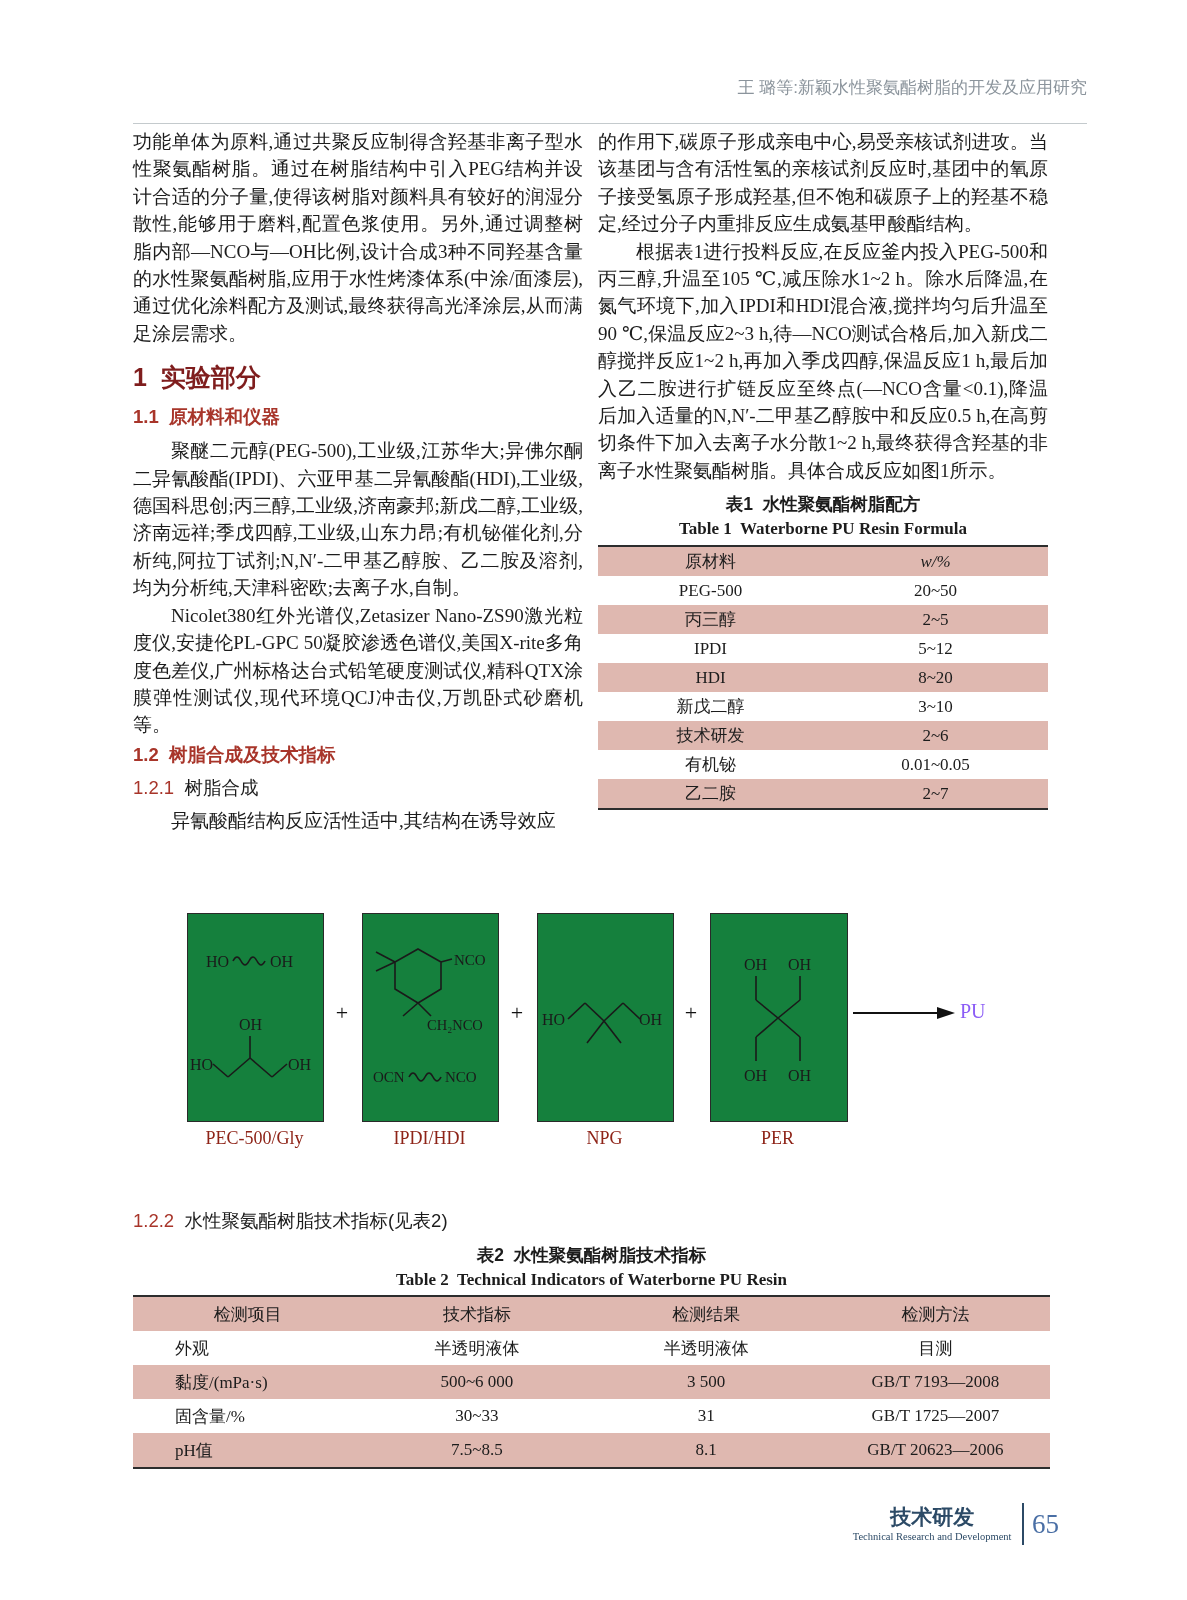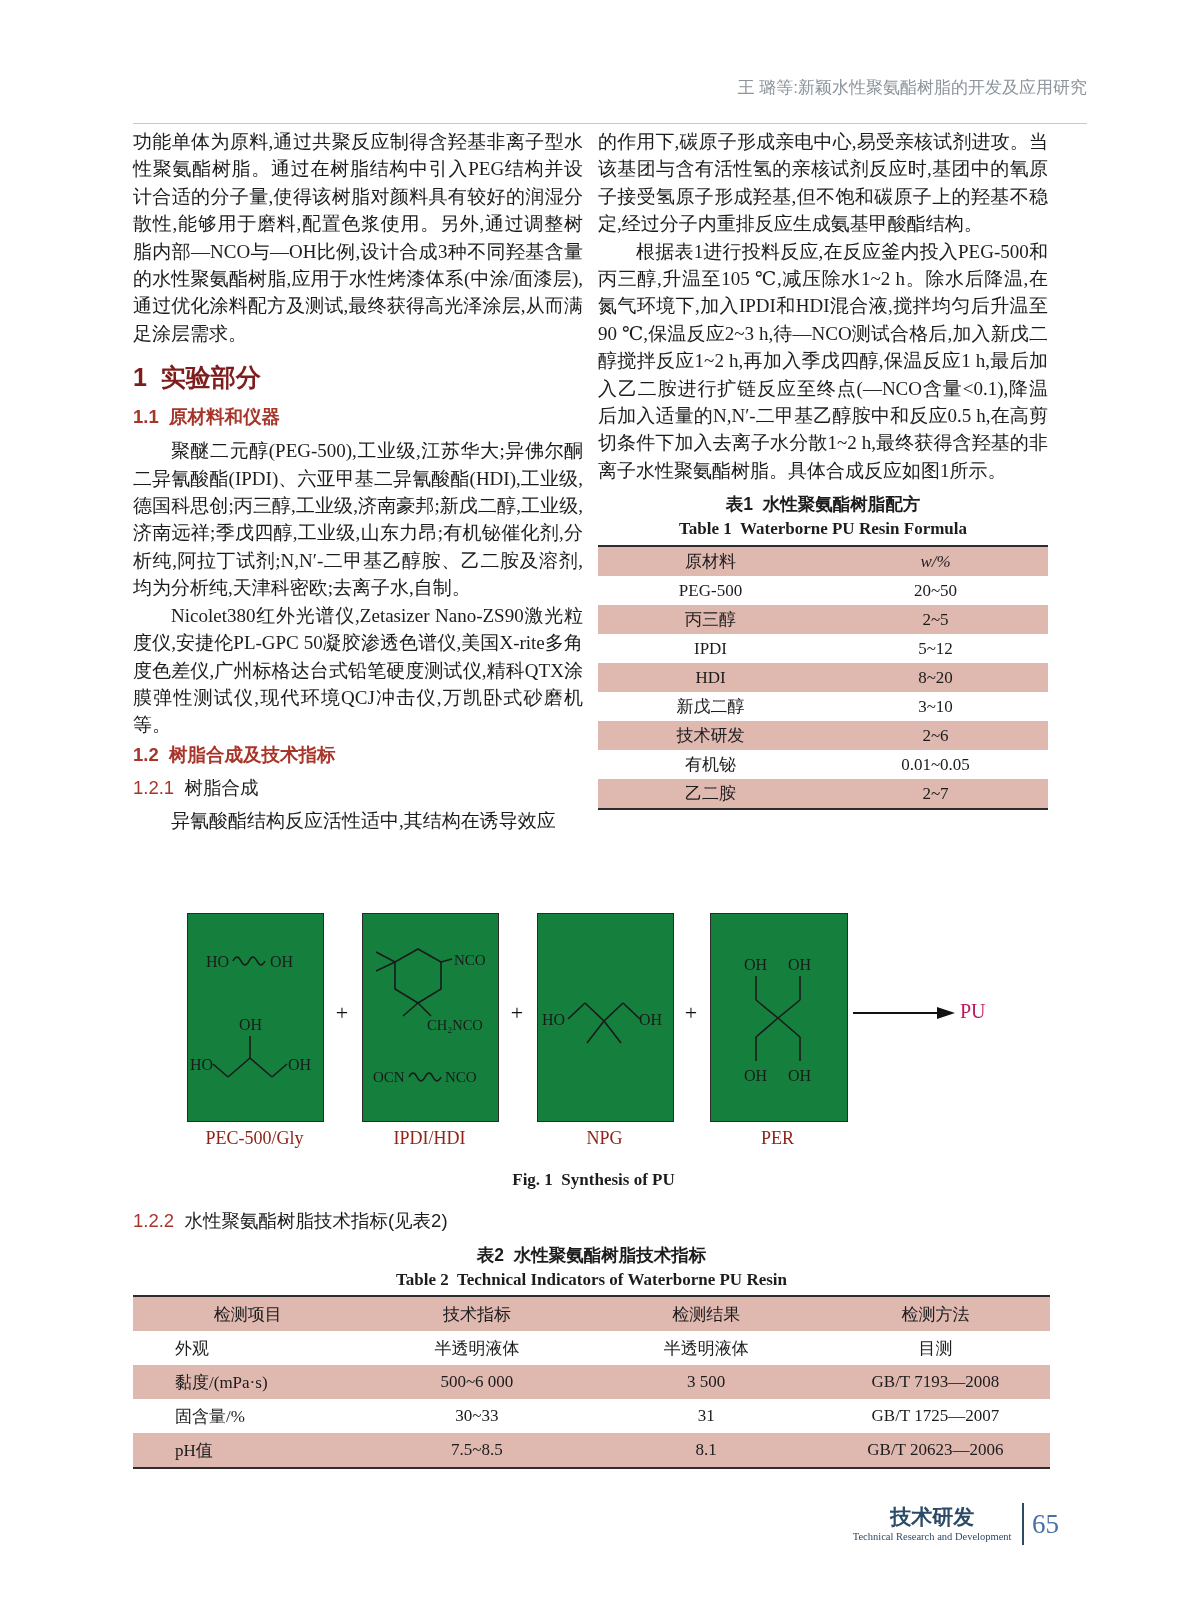--- a/index.html
+++ b/index.html
@@ -32,21 +32,21 @@
   table.data td{font-size:17px;text-align:center;padding:0;}
   .t1 td{height:29px;}
   .t1 td:first-child{width:50%;}
   tr.pink{background:#dfb8b0;}
   .it{font-style:italic;}
   
   .figwrap{position:absolute;left:0;top:0;width:1187px;height:1600px;pointer-events:none;}
   .chembox{position:absolute;width:135px;height:207px;border:1.5px solid #2a2a2a;background:#15803d;}
   .chemlabel{position:absolute;width:135px;text-align:center;font-size:18px;color:#8e2418;}
   .plus{position:absolute;width:22px;text-align:center;font-size:22px;color:#111;}
-  .pu{position:absolute;font-size:20px;color:#be185d;}
+  .pu{position:absolute;font-size:20px;color:#8b5cf6;}
   .figcap-zh{position:absolute;left:0;top:1143px;width:1187px;text-align:center;
              font-family:"Liberation Sans","DejaVu Sans",sans-serif;font-weight:bold;
              font-size:18px;white-space:pre;}
   .figcap-en{position:absolute;left:0;top:1170px;width:1187px;text-align:center;
              font-weight:bold;font-size:17px;white-space:pre;}
   
   .s122{position:absolute;left:133px;top:1208px;font-family:"Liberation Sans","DejaVu Sans",sans-serif;
         font-size:18.5px;white-space:pre;}
   
   .t2cap{position:absolute;left:133px;top:1243px;width:917px;}
@@ -200,21 +200,20 @@
       <polygon points="84,6 102,12 84,18" fill="#111"></polygon>
     </svg>
     <span class="pu" style="left:960px;top:1000px;">PU</span>
 
     <div class="chemlabel" style="left:187px;top:1128px;">PEC-500/Gly</div>
     <div class="chemlabel" style="left:362px;top:1128px;">IPDI/HDI</div>
     <div class="chemlabel" style="left:537px;top:1128px;">NPG</div>
     <div class="chemlabel" style="left:710px;top:1128px;">PER</div>
   </div>
 
-  <div class="figcap-en">Fig. 1  Synthesis of PU</div>
 
   <div class="s122"><span class="red">1.2.2</span><span>  水性聚氨酯树脂技术指标(见表2)</span></div>
 
   <div class="t2cap">
     <div class="tcap-zh" style="margin-top:0;">表2  水性聚氨酯树脂技术指标</div>
     <div class="tcap-en">Table 2  Technical Indicators of Waterborne PU Resin</div>
   </div>
 
   <div class="t2wrap">
     <table class="data t2">

